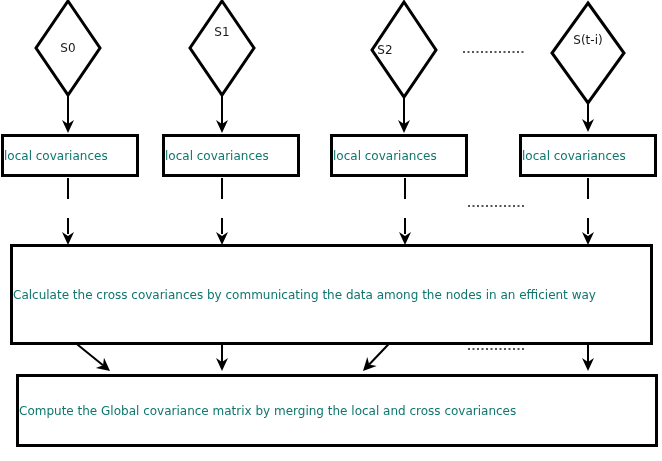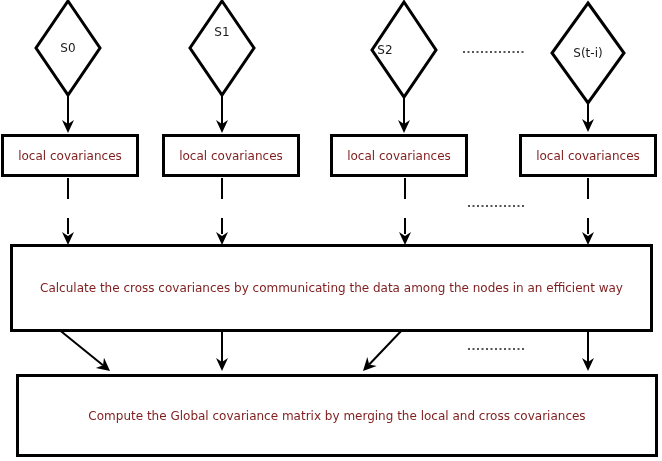--- a/index.html
+++ b/index.html
@@ -16,22 +16,22 @@
   .dlabel{
     position:absolute;z-index:3;
     transform:translate(-50%,-50%);
     font-size:12px;line-height:1;white-space:nowrap;color:#1a1a1a;
   }
   .box{
     position:absolute;z-index:2;
     box-sizing:border-box;
     border:3px solid #000;
     background:#fff;
-    display:flex;align-items:center;justify-content:center;
-    font-size:12px;color:#7f1d1d;text-align:center;
+    display:flex;align-items:center;justify-content:flex-start;
+    font-size:12px;color:#0f766e;text-align:center;
     white-space:nowrap;
   }
   .box span{display:block;}
 </style>
 </head>
 <body>
 
 <div class="stage">
 
   <svg class="connectors" width="662" height="461" viewBox="0 0 662 461">
@@ -105,35 +105,35 @@
     </g>
 
     <line x1="463" y1="52" x2="524" y2="52" stroke="#555" stroke-width="2" stroke-dasharray="2 2.5"></line>
     <line x1="468" y1="206" x2="526" y2="206" stroke="#555" stroke-width="2" stroke-dasharray="2 2.5"></line>
     <line x1="468" y1="349" x2="526" y2="349" stroke="#555" stroke-width="2" stroke-dasharray="2 2.5"></line>
   </svg>
 
   <div class="dlabel" style="left:68px;top:48px">S0</div>
   <div class="dlabel" style="left:222px;top:32px">S1</div>
   <div class="dlabel" style="left:385px;top:50px">S2</div>
-  <div class="dlabel" style="left:588px;top:53px">S(t-i)</div>
+  <div class="dlabel" style="left:588px;top:40px">S(t-i)</div>
 
   <div class="box" style="left:1px;top:134px;width:138px;height:43px">
     <span>local covariances</span>
   </div>
   <div class="box" style="left:162px;top:134px;width:138px;height:43px">
     <span>local covariances</span>
   </div>
   <div class="box" style="left:330px;top:134px;width:138px;height:43px">
     <span>local covariances</span>
   </div>
   <div class="box" style="left:519px;top:134px;width:138px;height:43px">
     <span>local covariances</span>
   </div>
 
-  <div class="box" style="left:10px;top:244px;width:643px;height:88px">
+  <div class="box" style="left:10px;top:244px;width:643px;height:101px">
     <span>Calculate the cross covariances by communicating the data among the nodes in an efficient way</span>
   </div>
-  <div class="box" style="left:16px;top:374px;width:642px;height:83px">
+  <div class="box" style="left:16px;top:374px;width:642px;height:73px">
     <span>Compute the Global covariance matrix by merging the local and cross covariances</span>
   </div>
 
 </div>
 
 </body></html>

